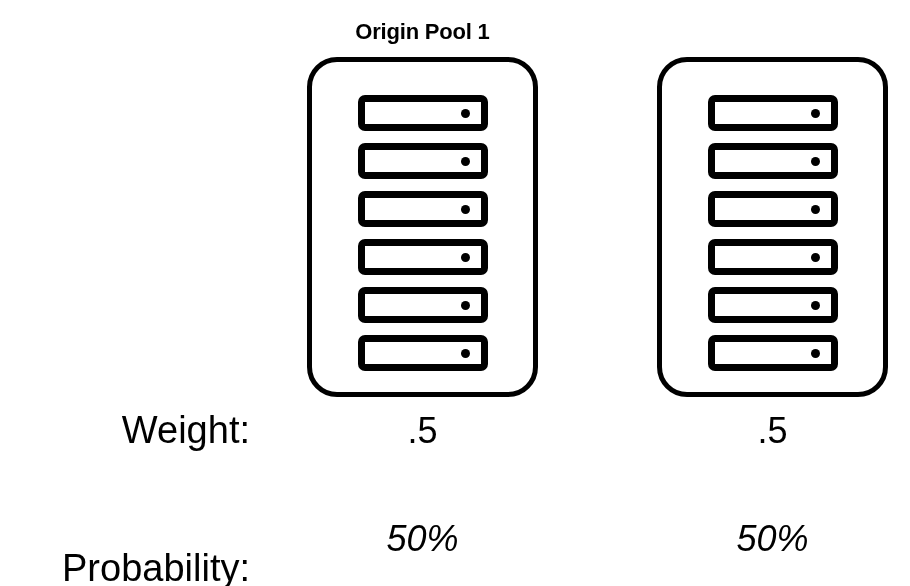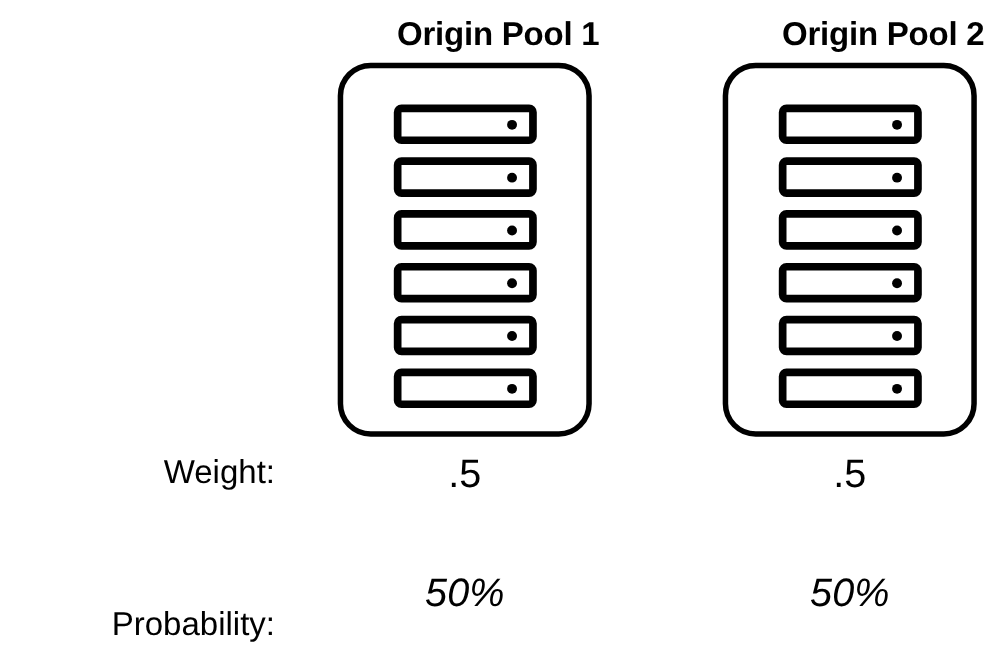--- a/index.html
+++ b/index.html
@@ -24,22 +24,22 @@
     height: 586px;
   }
   .pool-column.col-1 { left: 300px; }
   .pool-column.col-2 { left: 650px; }
 
   .pool-title {
     position: absolute;
     top: 19px;
     left: 0;
     width: 245px;
-    text-align: right;
-    font-size: 30px;
+    text-align: center;
+    font-size: 22px;
     font-weight: bold;
     letter-spacing: -0.2px;
     line-height: 26px;
   }
 
   
   .pool-box {
     position: absolute;
     top: 57px;
     left: 7px;
@@ -82,21 +82,21 @@
     border-radius: 50%;
     background: #000000;
   }
 
   
   .row-label {
     position: absolute;
     left: 0;
     width: 250px;
     text-align: right;
-    font-size: 30px;
+    font-size: 38px;
     line-height: 46px;
     white-space: nowrap;
   }
   .row-label.weight-label      { top: 407px; }
   .row-label.probability-label { top: 545px; }
 
   
   .value-cell {
     position: absolute;
     left: 0;
@@ -142,21 +142,20 @@
     </div>
   </div>
 
   <div class="value-cell weight-value">.5</div>
 
   <div class="value-cell probability-value">50%</div>
 </div>
 
 <div class="pool-column col-2">
 
-  <div class="pool-title">Origin Pool 2</div>
 
   <div class="pool-box">
     <div class="server-stack">
       <div class="server">
         <span class="server-led"></span>
       </div>
       <div class="server">
         <span class="server-led"></span>
       </div>
       <div class="server">

